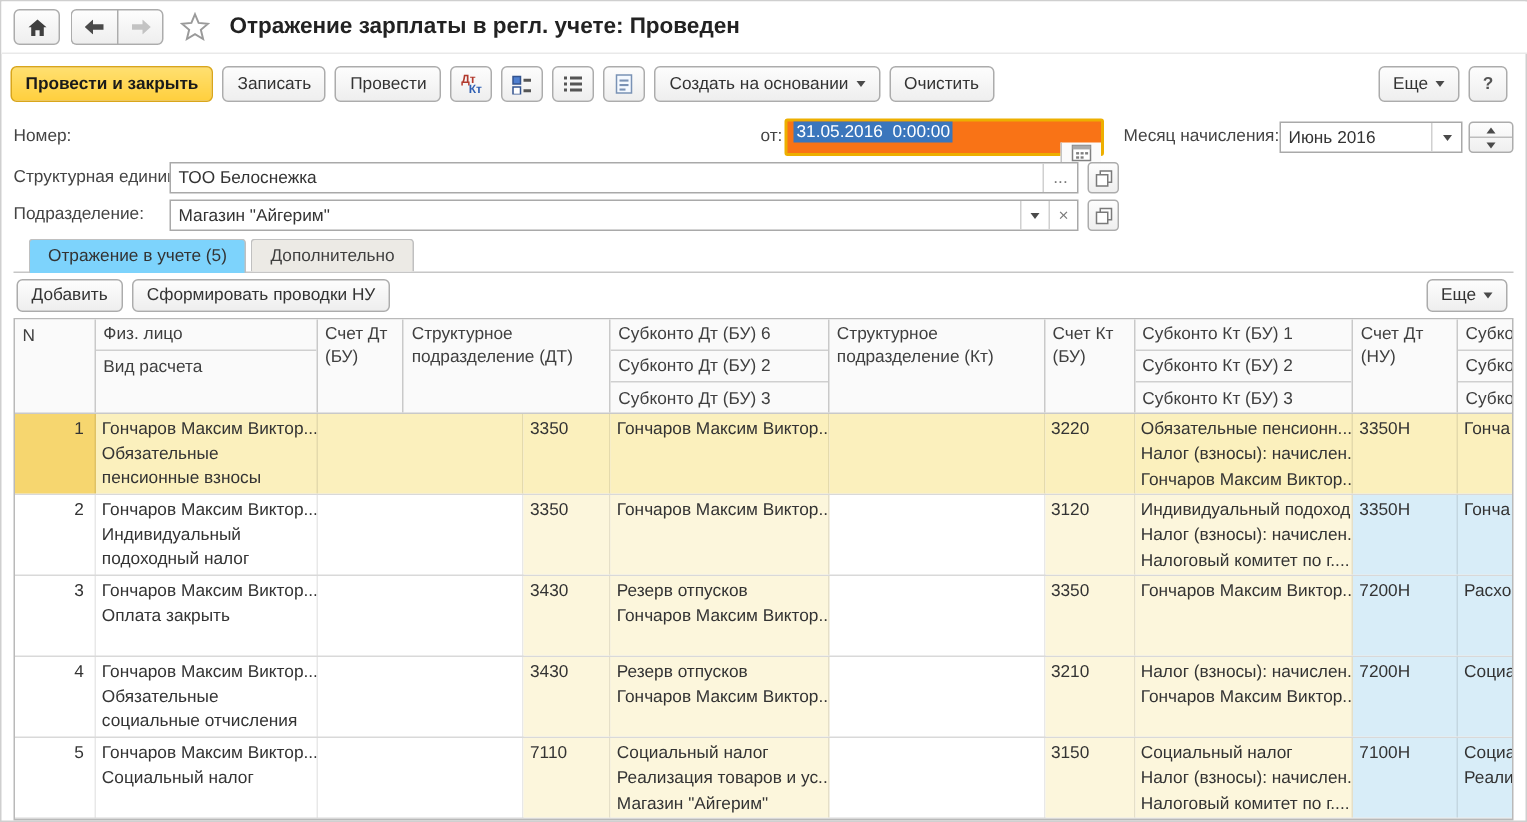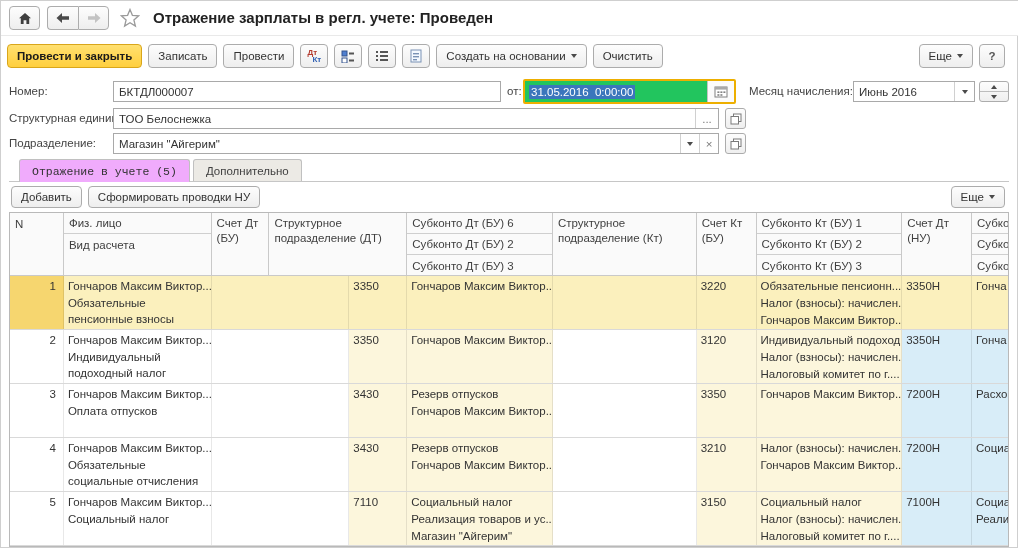--- a/index.html
+++ b/index.html
@@ -26,34 +26,34 @@
   .caret{width:0;height:0;border-left:3.5px solid transparent;border-right:3.5px solid transparent;border-top:4px solid #4A4A4A;margin-left:5px;}
   .dtkt{font-size:8px;font-weight:bold;line-height:7px;text-align:left;}
   .dtkt .dt{color:#B23A2E;display:block;}
   .dtkt .kt{color:#2F5FB3;display:block;margin-left:5px;}
 
   
   .flabel{position:absolute;color:#444;white-space:nowrap;}
   .field{position:absolute;height:21px;border:1px solid #A9A9A9;background:#fff;box-sizing:border-box;display:flex;align-items:center;}
   .field .val{padding:0 5px;white-space:nowrap;overflow:hidden;flex:1;}
   .field .zone{height:100%;display:flex;align-items:center;justify-content:center;border-left:1px solid #D0D0D0;color:#7A7A7A;}
-  .datebox{position:absolute;border:2px solid #EDAF00;border-radius:2px;background:#22c55e;display:flex;height:25px;box-sizing:border-box;}
+  .datebox{position:absolute;border:2px solid #EDAF00;border-radius:2px;background:#f97316;display:flex;height:25px;box-sizing:border-box;flex-direction:column;}
   .datebox .dval{display:flex;align-items:center;padding:0 4px;}
   .datebox .dval span{background:#3B76BC;color:#fff;padding:1px 2px;white-space:pre;}
   .datebox .calbtn{width:26px;display:flex;align-items:center;justify-content:center;border-left:1px solid #C4C4C4;background:#FBFBFB;}
   .sqbtn{position:absolute;width:21px;height:21px;display:flex;align-items:center;justify-content:center;border:1px solid #ACACAC;border-radius:3px;background:linear-gradient(#FDFDFD,#EFEFEF);box-sizing:border-box;}
   .spinner{position:absolute;width:30px;height:21px;border:1px solid #ACACAC;border-radius:3px;box-sizing:border-box;background:linear-gradient(#FDFDFD,#EFEFEF);display:flex;flex-direction:column;}
   .spinner div{flex:1;display:flex;align-items:center;justify-content:center;}
   .spinner div:first-child{border-bottom:1px solid #BDBDBD;}
   .tri-up{width:0;height:0;border-left:3.5px solid transparent;border-right:3.5px solid transparent;border-bottom:4px solid #4A4A4A;}
 
   
   .tabstrip{position:absolute;left:8px;top:159px;width:1000px;height:22px;border-bottom:1px solid #C6C6C6;display:flex;align-items:flex-end;box-sizing:border-box;}
   .tab{display:inline-flex;align-items:center;height:22px;padding:0 12px;border:1px solid #C0C0C0;border-bottom:none;border-radius:3px 3px 0 0;margin-right:3px;box-sizing:border-box;}
-  .tab.active{background:#f0abfc;position:relative;margin-bottom:-1px;height:23px;z-index:2;font-family:Liberation Mono, monospace;}
+  .tab.active{background:#7dd3fc;position:relative;margin-bottom:-1px;height:23px;z-index:2;}
   .tab.inactive{background:#ECEAE5;color:#3F3F3F;}
   .tab:first-child{margin-left:10px;}
 
   
   .cmdbar{position:absolute;left:10px;top:185px;display:flex;gap:6px;}
   .cmdbar .btn{height:22px;}
   .cmd-more{position:absolute;right:12px;top:185px;height:22px;}
 
   
   .grid{position:absolute;left:8px;top:211px;width:1000px;border:1px solid #B9B9B9;box-sizing:border-box;background:#fff;}
@@ -166,23 +166,20 @@
   </div>
   <div class="toolbar-right">
     <div class="btn">
       <span>Еще</span>
       <span class="caret"></span>
     </div>
     <div class="btn" style="width:26px;padding:0;font-weight:bold;color:#555;">?</div>
   </div>
 
   <div class="flabel" style="left:8px;top:84px;">Номер:</div>
-  <div class="field" style="left:112px;top:80px;width:388px;">
-    <div class="val">БКТДЛ000007</div>
-  </div>
 
   <div class="flabel" style="left:506px;top:84px;">от:</div>
   <div class="datebox" style="left:522px;top:78px;width:213px;">
     <div class="dval">
         <span>31.05.2016  0:00:00</span>
       </div>
     <div class="calbtn" style="margin-left:auto;">
       <span>
         <svg width="14" height="13" viewBox="0 0 14 13">
             <rect x="1" y="2" width="12" height="10" fill="#fff" stroke="#808080"></rect>
@@ -366,21 +363,21 @@
       <div class="c w-snu bc">
         <div class="ln">Гонча</div>
           <div class="ln"></div>
       </div>
     </div>
 
     <div class="trow">
       <div class="c w-n">3</div>
       <div class="c w-fiz">
         <div class="ln">Гончаров Максим Виктор...</div>
-        <div class="wrapln">Оплата отпусков</div>
+        <div class="wrapln">Оплата закрыть</div>
       </div>
       <div class="c w-sdt"></div>
       <div class="c w-adt yc">
           <div class="ln">3430</div>
         </div>
       <div class="c w-sub yc">
         <div class="ln">Резерв отпусков</div>
           <div class="ln">Гончаров Максим Виктор...</div>
           <div class="ln"></div>
       </div>

